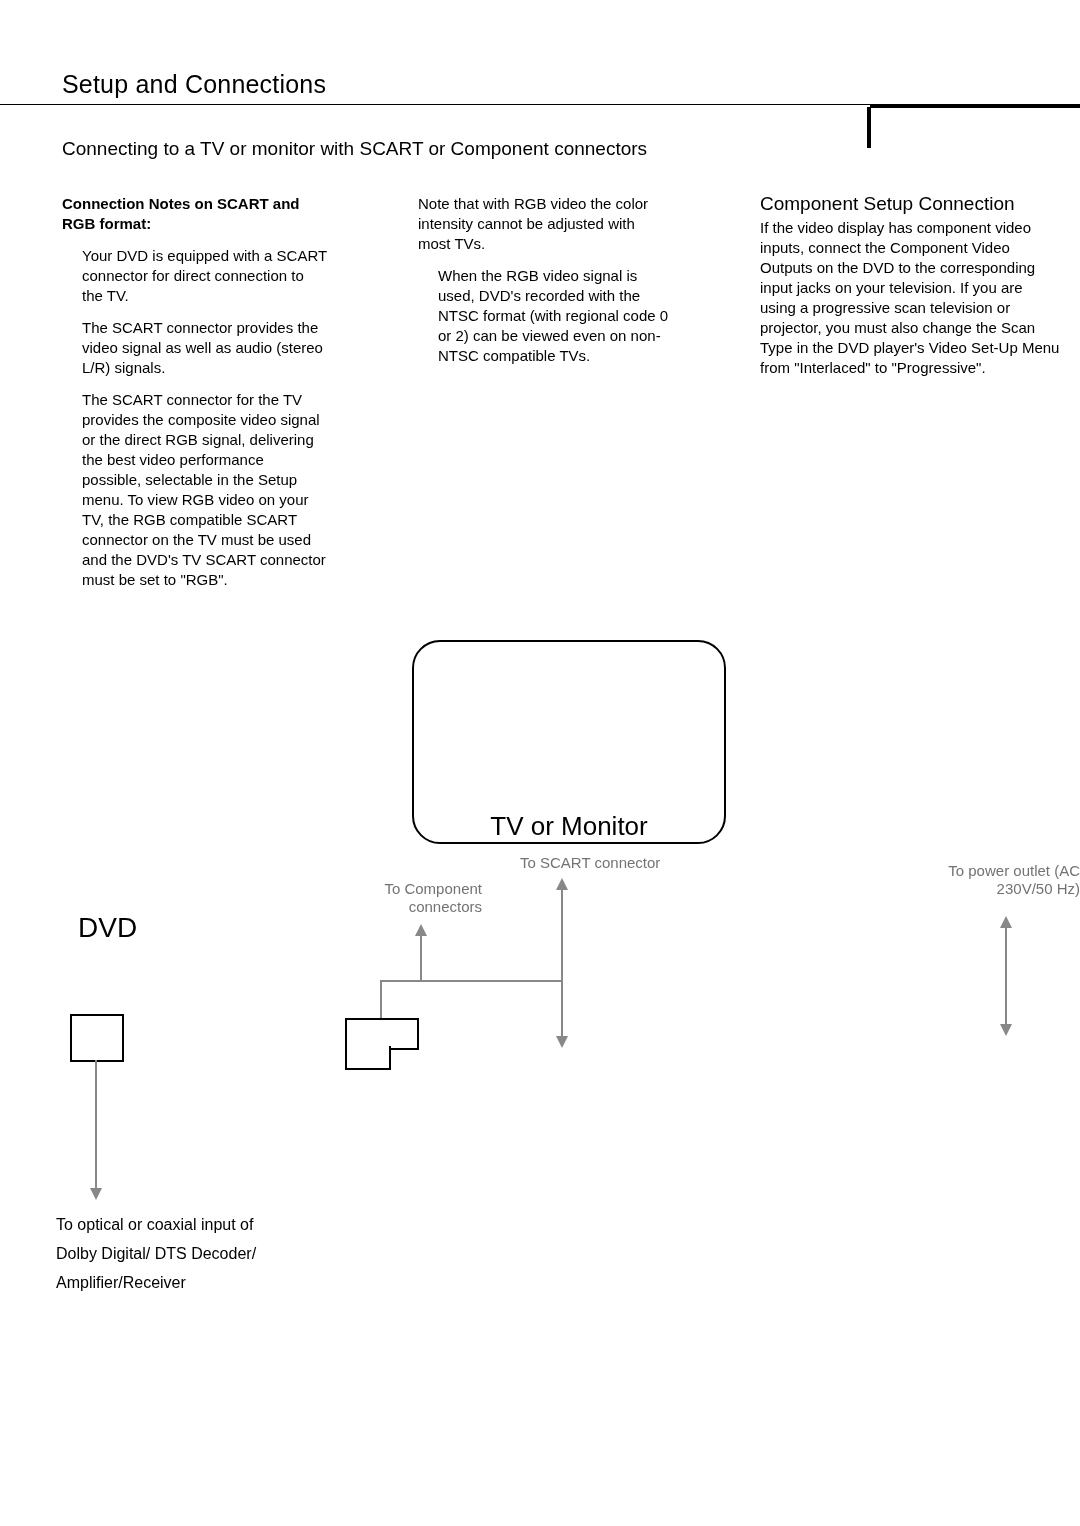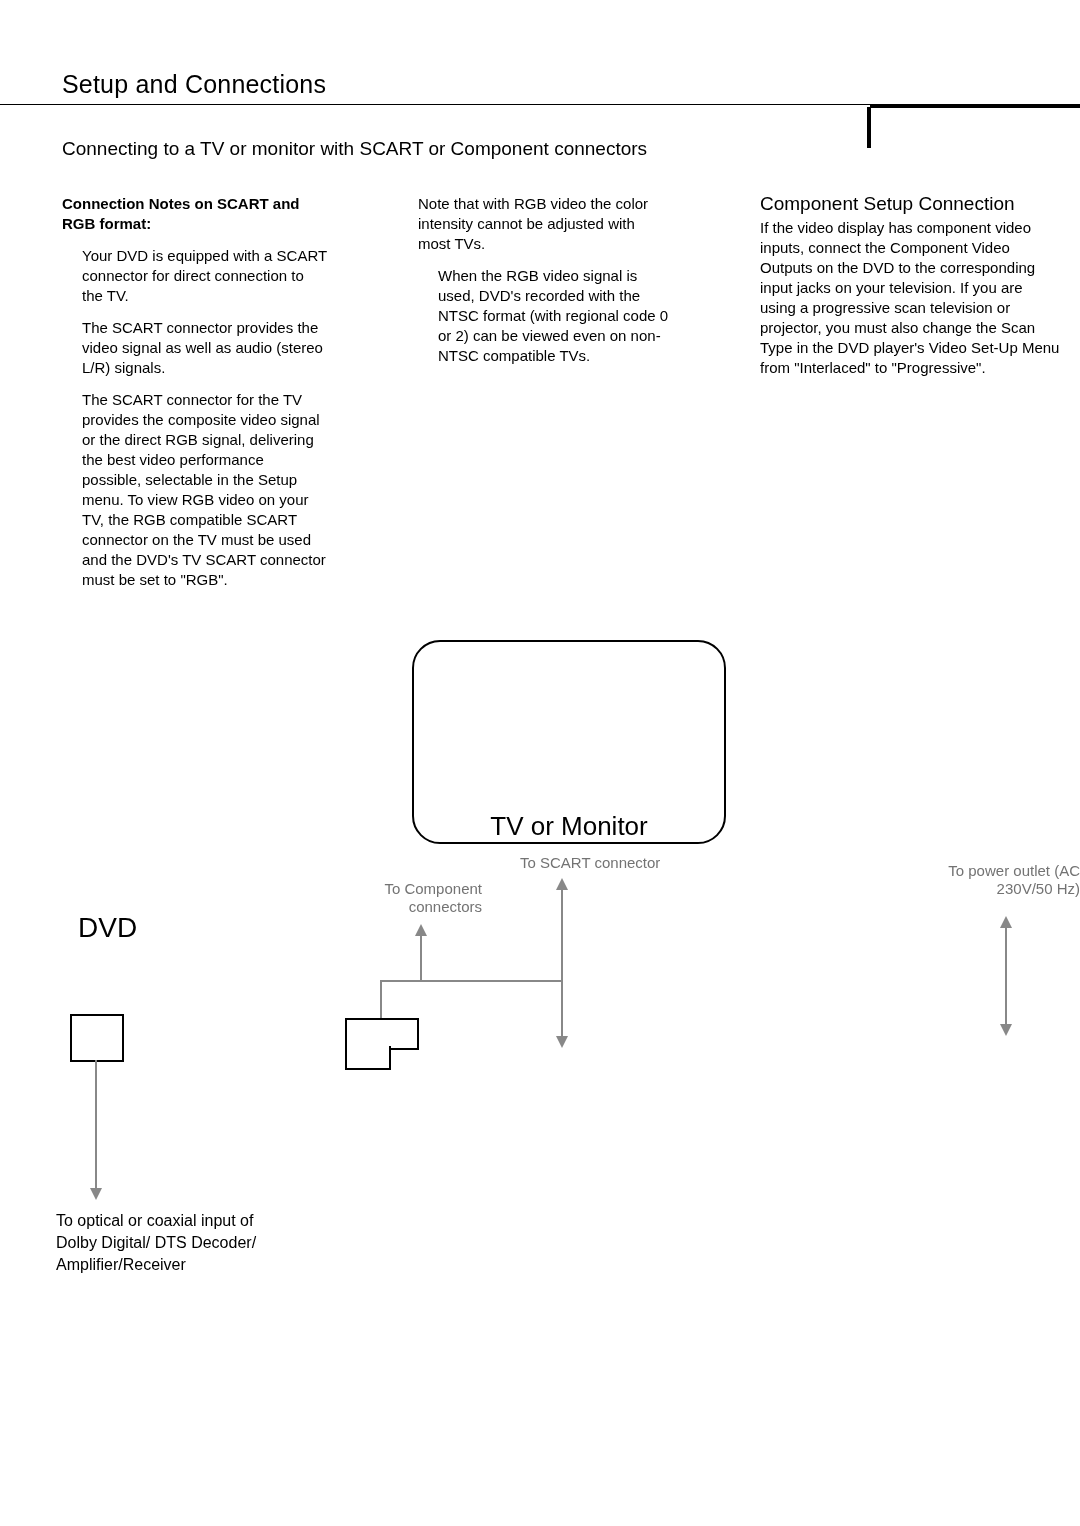--- a/index.html
+++ b/index.html
@@ -211,21 +211,21 @@
     height: 44px;
     border: 2px solid #000;
   }
 
   .audio-label {
     position: absolute;
     left: 56px;
     top: 570px;
     width: 230px;
     font-size: 16px;
-    line-height: 22px;
+    line-height: 29px;
   }
 </style>
 </head>
 <body>
 
 <div class="page">
 
   <div class="h1">Setup and Connections</div>
 
   <div class="top-rule">

